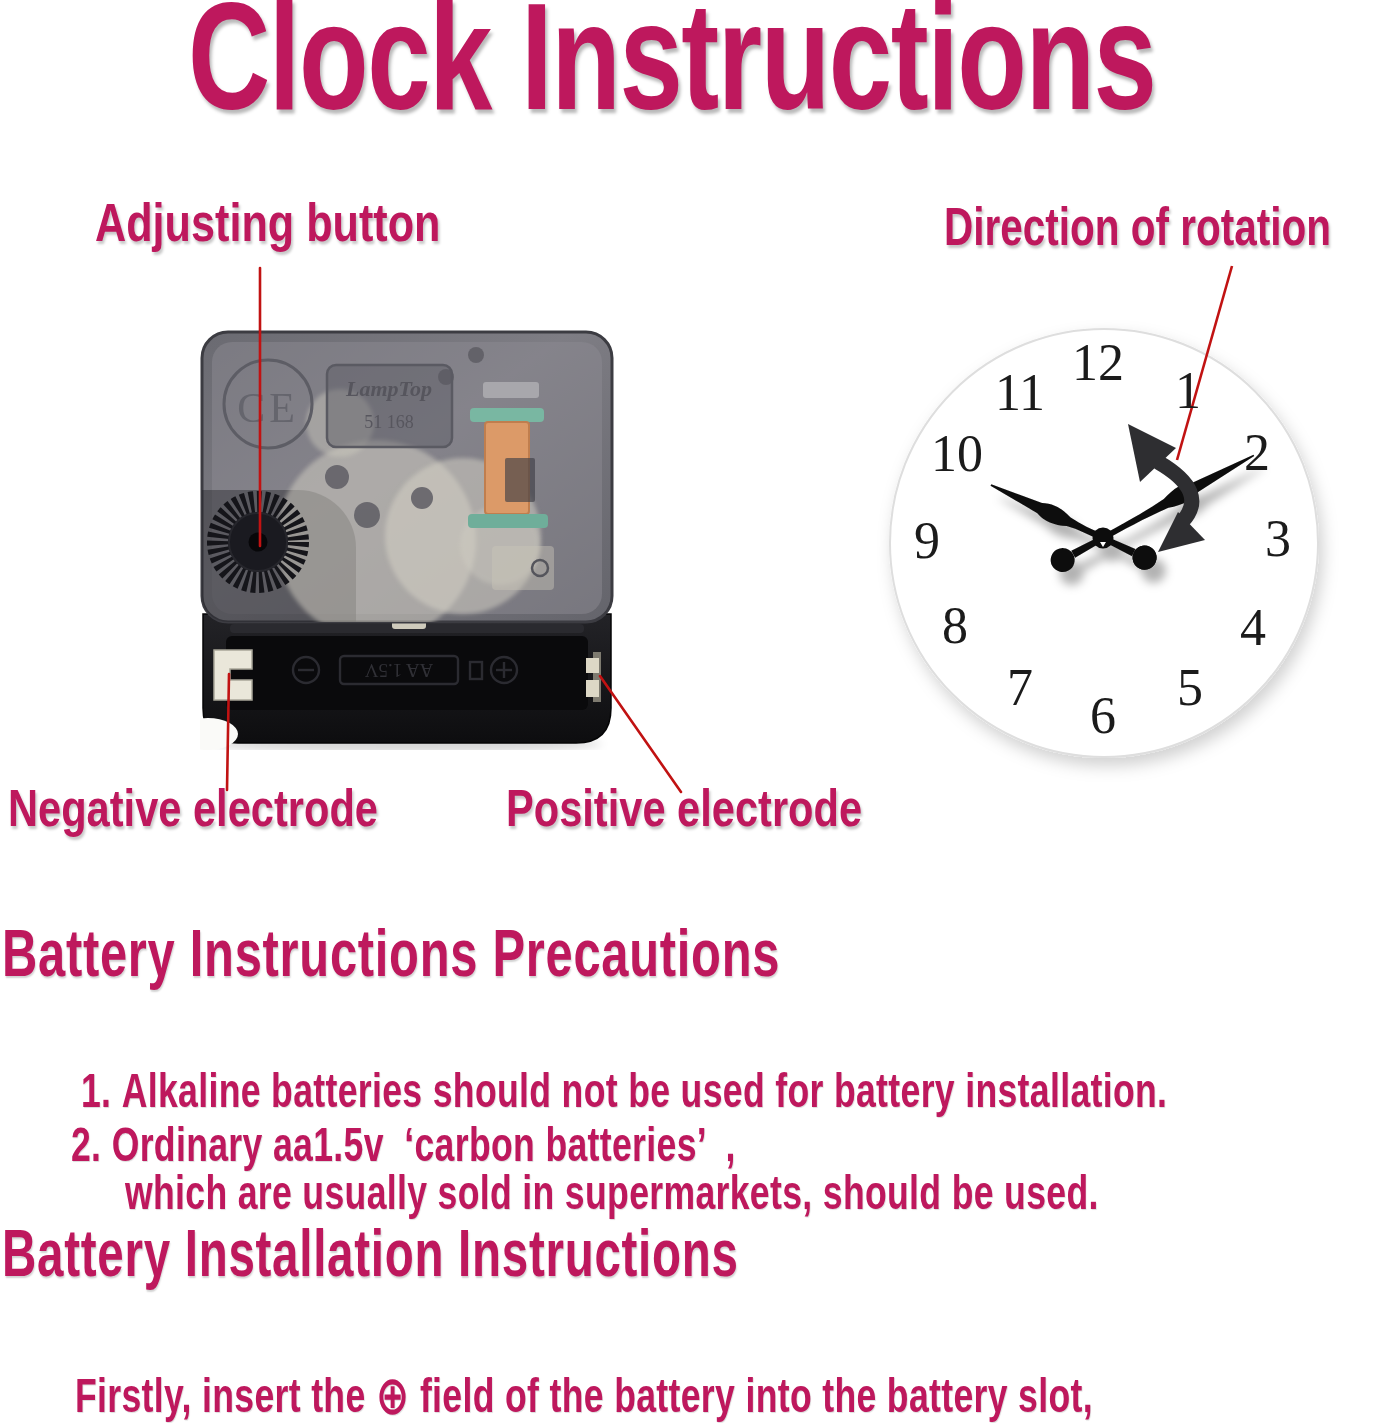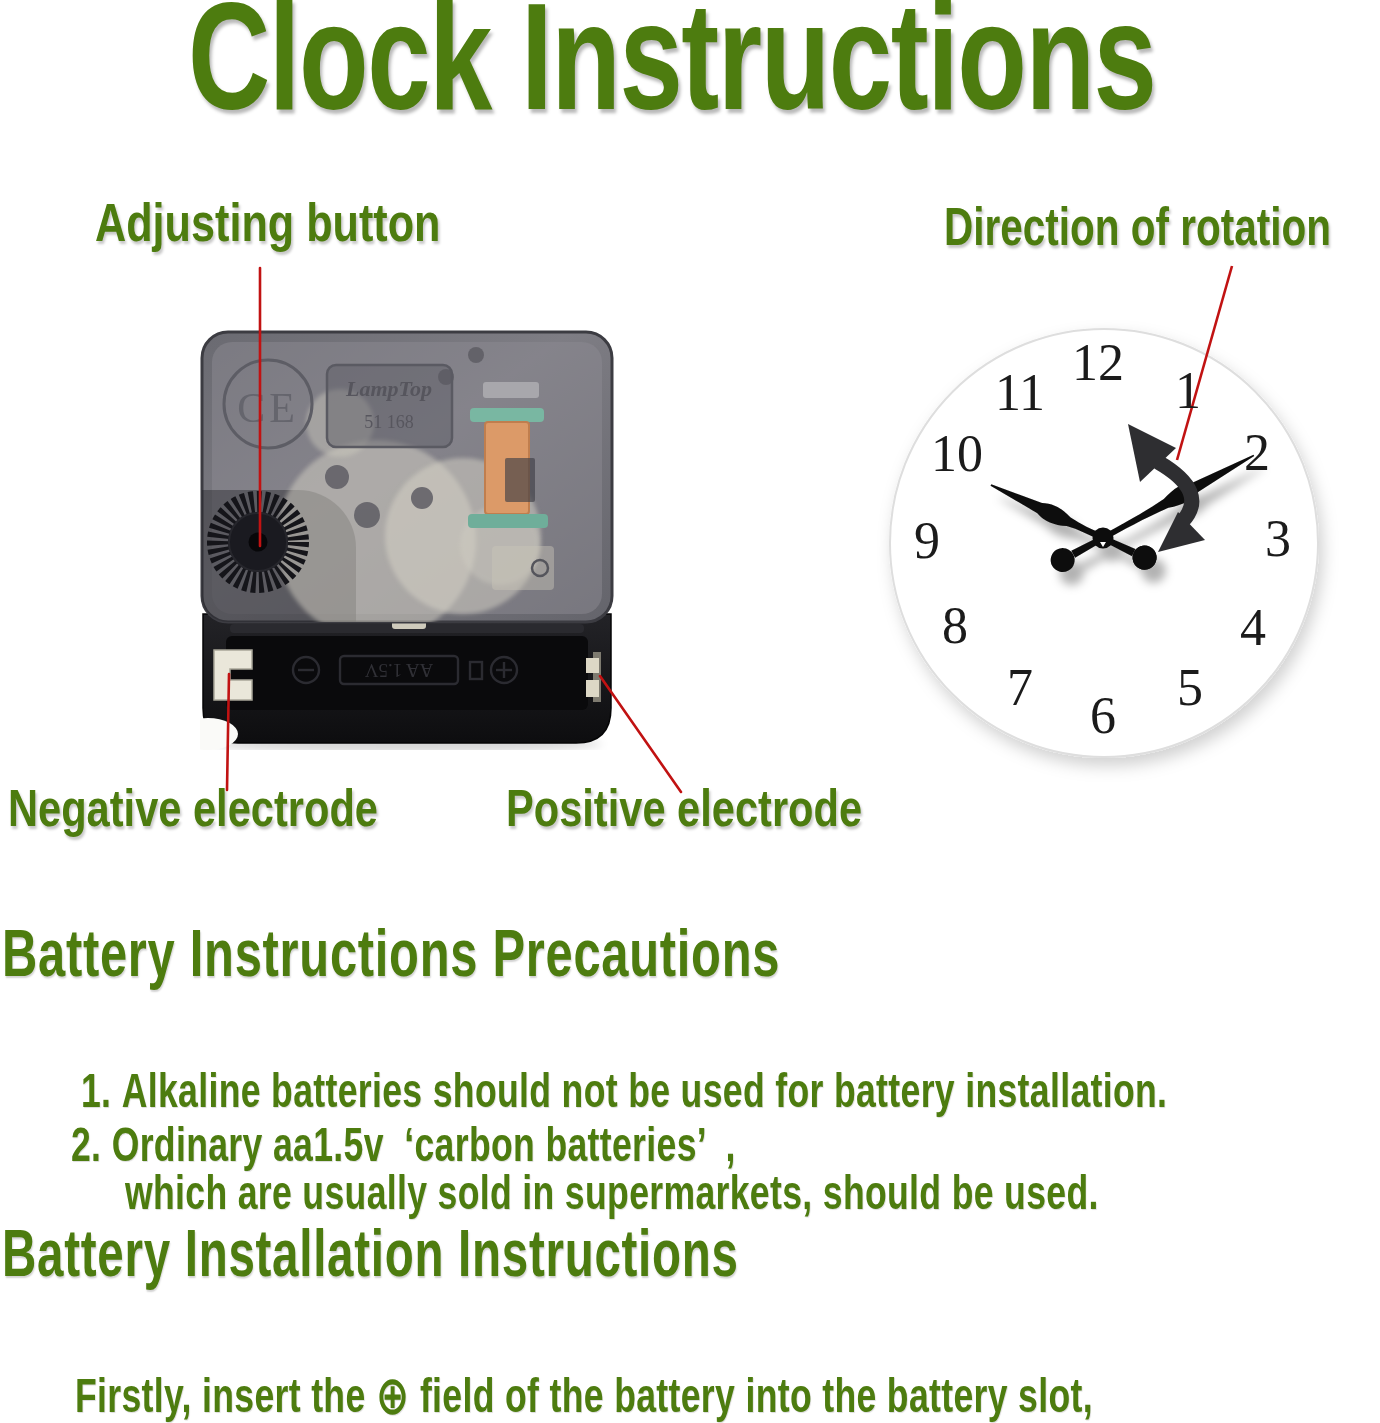--- a/index.html
+++ b/index.html
@@ -1,17 +1,17 @@
 <!DOCTYPE html>
 <html><head>
 <meta charset="utf-8">
 <style>
   html,body{margin:0;padding:0;background:#fff;}
   #page{position:relative;width:1380px;height:1423px;background:#ffffff;overflow:hidden;
-        font-family:"Liberation Sans","DejaVu Sans",sans-serif;color:#4d7c0f;}
+        font-family:"Liberation Sans","DejaVu Sans",sans-serif;color:#be185d;}
   .abs{position:absolute;white-space:pre;}
   .title{font-size:152px;font-weight:bold;line-height:1;letter-spacing:-2px;
          transform:scaleX(.75);transform-origin:left top;
          text-shadow:3px 4px 4px rgba(0,0,0,.28);}
   .lbl{font-weight:bold;line-height:1;transform-origin:left top;
        text-shadow:2px 3px 3px rgba(0,0,0,.22);}
   .h2{font-size:66px;font-weight:bold;line-height:1;letter-spacing:1px;
       transform-origin:left top;text-shadow:1px 2px 2px rgba(0,0,0,.18);}
   .body-line{font-size:48px;font-weight:bold;line-height:1;letter-spacing:.5px;
       transform:scaleX(.74);transform-origin:left top;

